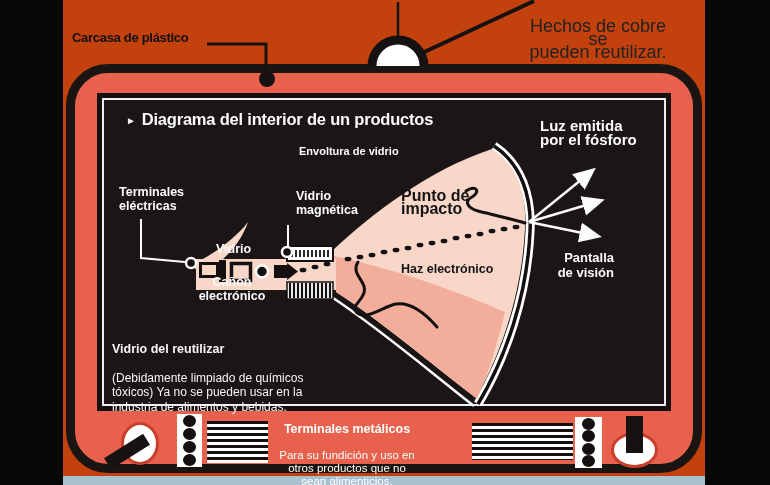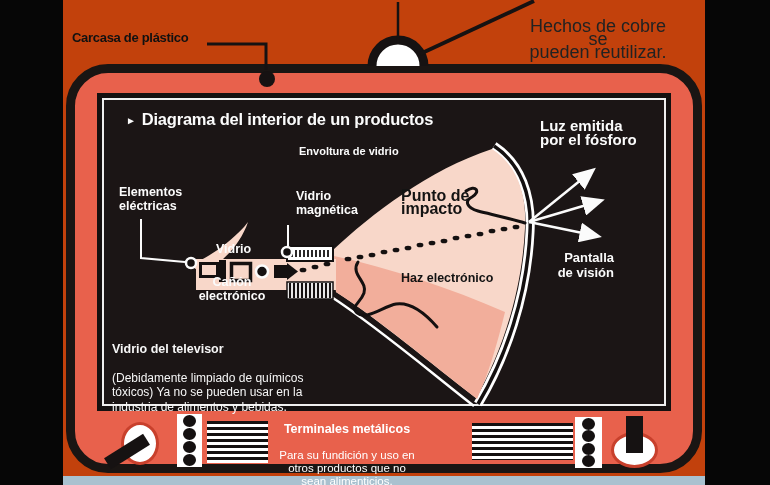--- a/index.html
+++ b/index.html
@@ -34,21 +34,21 @@
   .lbl-cables{left:527px;top:7px;width:142px;text-align:center;font-size:12px;line-height:13px;color:#222;}
   .lbl-cables .sub{font-weight:normal;font-size:18px;}
   .lbl-title{left:126px;top:110px;font-size:16.5px;letter-spacing:-0.2px;color:#fbfbfb;display:flex;align-items:center;gap:6px;}
   .lbl-title .marker{font-size:10px;position:relative;top:1px;}
   .lbl-envoltura{left:299px;top:145px;font-size:11px;color:#fbfbfb;}
   .lbl-terminales{left:119px;top:186px;font-size:12.5px;line-height:13.5px;color:#fbfbfb;}
   .lbl-bobina{left:296px;top:189px;font-size:12.5px;line-height:14px;color:#fbfbfb;}
   .lbl-cuello{left:216px;top:242px;font-size:12.5px;color:#fbfbfb;}
   .lbl-canon{left:194px;top:276px;width:76px;text-align:center;font-size:12.5px;line-height:13.5px;color:#fbfbfb;}
   .lbl-punto{left:401px;top:189px;width:74px;text-align:left;font-size:16px;line-height:13px;color:#131313;}
-  .lbl-haz{left:401px;top:271px;font-size:12.5px;color:#131313;}
+  .lbl-haz{left:401px;top:262px;font-size:12.5px;color:#131313;}
   .lbl-luz{left:540px;top:119px;width:104px;text-align:left;font-size:15px;line-height:14px;color:#fbfbfb;}
   .lbl-pantalla{left:530px;top:250px;width:84px;text-align:right;font-size:13px;line-height:15px;color:#fbfbfb;}
   .lbl-vidrio{left:112px;top:327px;font-size:12px;line-height:14.5px;color:#f6f6f6;}
   .lbl-vidrio .vt{font-weight:bold;font-size:12.5px;}
   .lbl-vidrio .vb{font-weight:normal;}
   .lbl-metal{left:270px;top:410px;width:154px;text-align:center;font-size:12.5px;line-height:13px;color:#fff;}
   .lbl-metal .mb{font-weight:normal;font-size:11.5px;}
 
   
   .widget{position:absolute;z-index:4;}
@@ -214,37 +214,37 @@
     <div class="sub">Hechos de cobre se
 pueden reutilizar.</div>
   </div>
 
   <div class="lbl lbl-title">
     <span class="marker">►</span>
     <span>Diagrama del interior de un productos</span>
   </div>
 
   <div class="lbl lbl-envoltura">Envoltura de vidrio</div>
-  <div class="lbl lbl-terminales">Elementos
+  <div class="lbl lbl-terminales">Terminales
 eléctricas</div>
   <div class="lbl lbl-bobina">Vidrio
 magnética</div>
   <div class="lbl lbl-cuello">Vidrio</div>
   <div class="lbl lbl-canon">Cañón
 electrónico</div>
   <div class="lbl lbl-punto">Punto de
 impacto</div>
   <div class="lbl lbl-haz">Haz electrónico</div>
   <div class="lbl lbl-luz">Luz emitida
 por el fósforo</div>
   <div class="lbl lbl-pantalla">Pantalla
 de visión</div>
 
   <div class="lbl lbl-vidrio">
-    <div class="vt">Vidrio del televisor</div>
+    <div class="vt">Vidrio del reutilizar</div>
     <div class="vb">(Debidamente limpiado de químicos
 tóxicos) Ya no se pueden usar en la
 industria de alimentos y bebidas.</div>
   </div>
 
   <div class="lbl lbl-metal">
     <div>Terminales metálicos</div>
     <div class="mb">Para su fundición y uso en
 otros productos que no
 sean alimenticios.</div>

